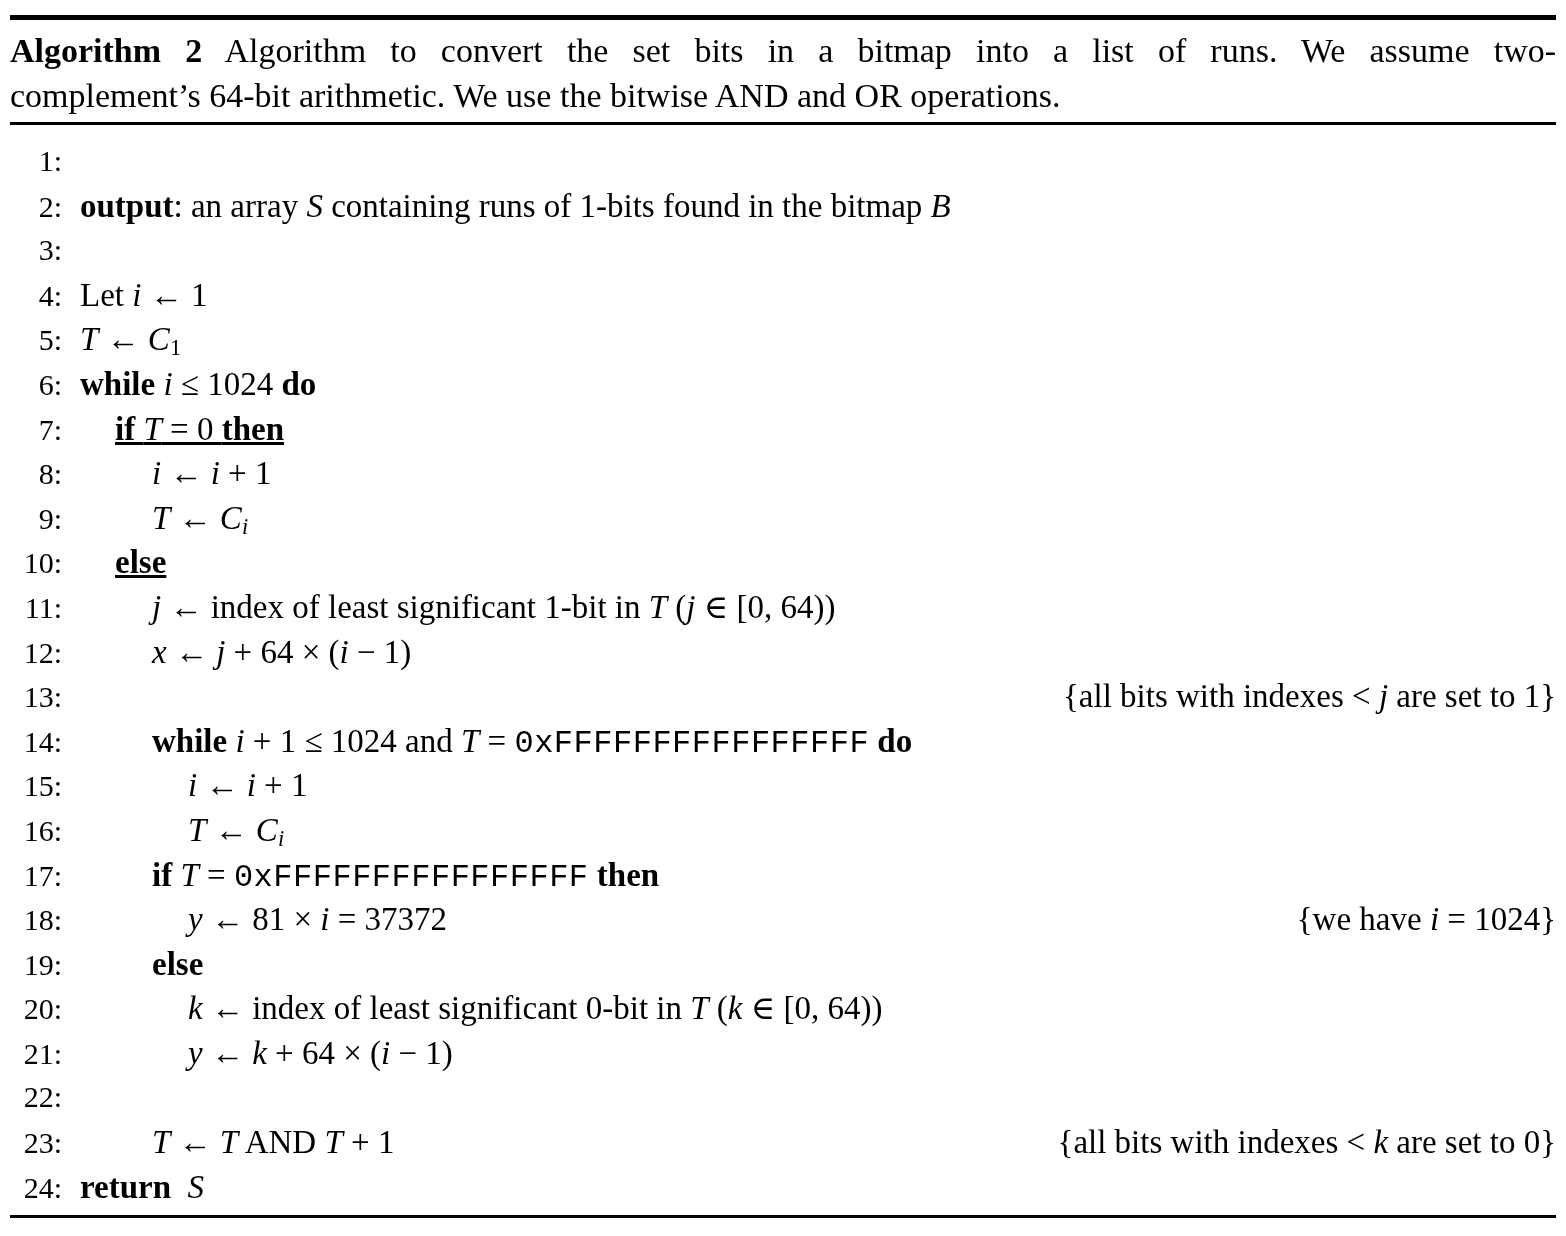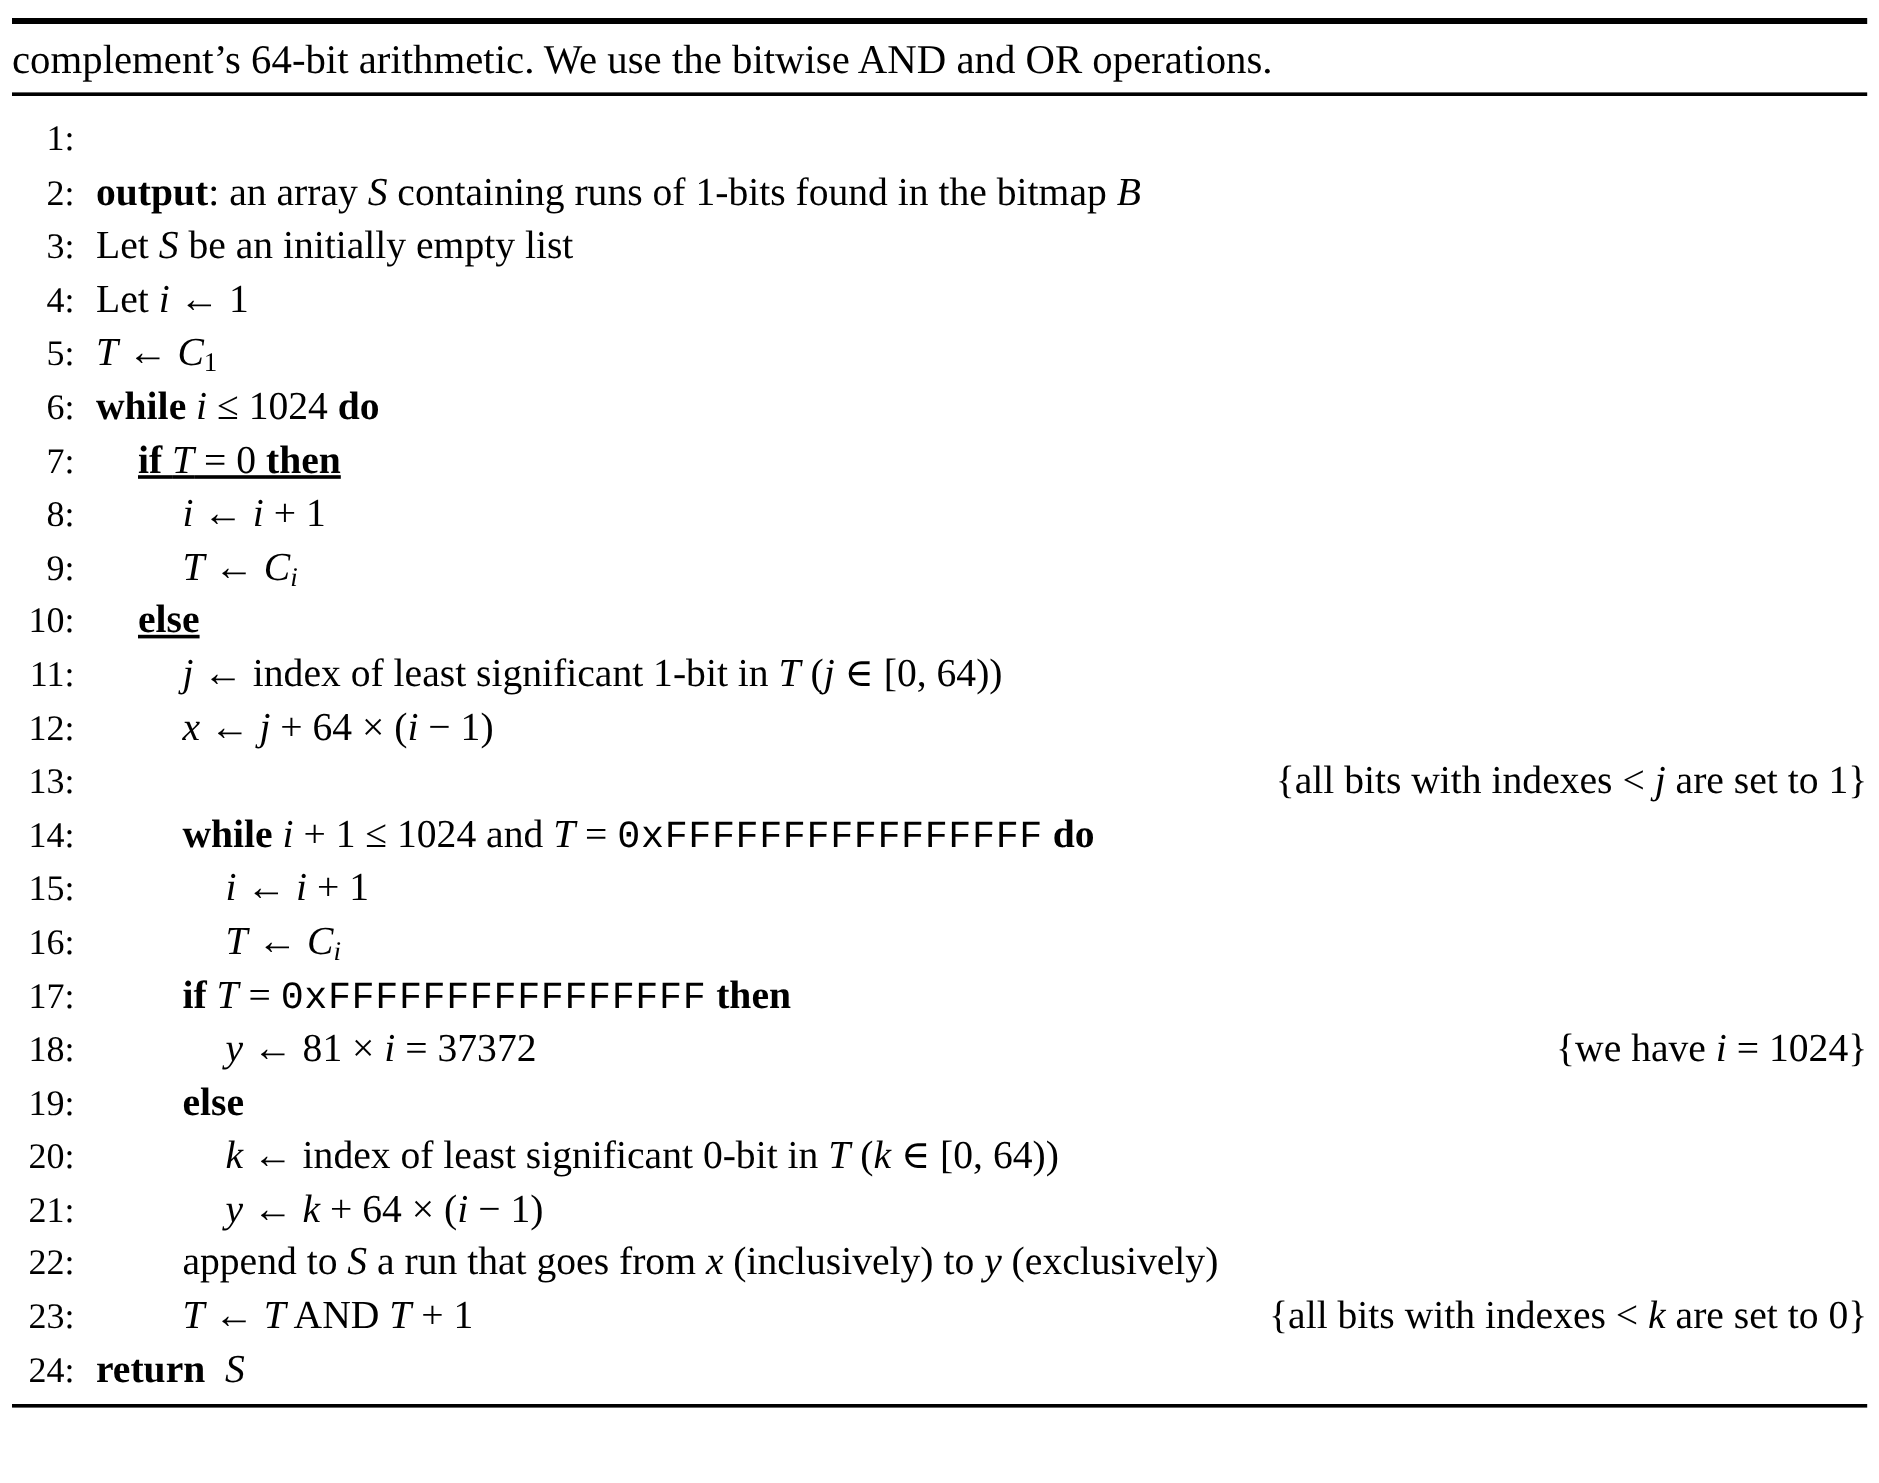--- a/index.html
+++ b/index.html
@@ -68,36 +68,36 @@
   .seg-sb { font-size: 0.68em; vertical-align: -0.22em; }
   .seg-si { font-size: 0.68em; vertical-align: -0.22em; font-style: italic; }
 </style>
 </head>
 <body>
 
 <div class="page">
   <div class="rule rule-top"></div>
 
   <div class="caption">
+    <div class="caption-line1"><span class="seg-b">Algorithm 2</span><span> Algorithm to convert the set bits in a bitmap into a list of runs. We assume two-</span></div>
     <div class="caption-line2">complement’s 64-bit arithmetic. We use the bitwise AND and OR operations.</div>
   </div>
 
   <div class="rule rule-mid"></div>
 
   <div class="algo-body" id="algo-body">
       <div class="algo-line">
         <span class="line-num">1:</span>
       </div>
       <div class="algo-line">
         <span class="line-num">2:</span>
         <span class="line-statement ind0"><span class="seg-b">output</span><span class="seg-r">: an array </span><span class="seg-i">S</span><span class="seg-r"> containing runs of 1-bits found in the bitmap </span><span class="seg-i">B</span></span>
       </div>
       <div class="algo-line">
         <span class="line-num">3:</span>
-        <span class="line-statement ind0"><span class="seg-r">Let </span><span class="seg-i">S</span><span class="seg-r"> be an initially empty list</span></span>
       </div>
       <div class="algo-line">
         <span class="line-num">4:</span>
         <span class="line-statement ind0"><span class="seg-r">Let </span><span class="seg-i">i</span><span class="seg-r"> ← 1</span></span>
       </div>
       <div class="algo-line">
         <span class="line-num">5:</span>
         <span class="line-statement ind0"><span class="seg-i">T</span><span class="seg-r"> ← </span><span class="seg-i">C</span><span class="seg-sb">1</span></span>
       </div>
       <div class="algo-line">
@@ -160,21 +160,20 @@
       <div class="algo-line">
         <span class="line-num">20:</span>
         <span class="line-statement ind3"><span class="seg-i">k</span><span class="seg-r"> ← index of least significant 0-bit in </span><span class="seg-i">T</span><span class="seg-r"> (</span><span class="seg-i">k</span><span class="seg-r"> ∈ [0, 64))</span></span>
       </div>
       <div class="algo-line">
         <span class="line-num">21:</span>
         <span class="line-statement ind3"><span class="seg-i">y</span><span class="seg-r"> ← </span><span class="seg-i">k</span><span class="seg-r"> + 64 × (</span><span class="seg-i">i</span><span class="seg-r"> − 1)</span></span>
       </div>
       <div class="algo-line">
         <span class="line-num">22:</span>
-        <span class="line-statement ind2"><span class="seg-r">append to </span><span class="seg-i">S</span><span class="seg-r"> a run that goes from </span><span class="seg-i">x</span><span class="seg-r"> (inclusively) to </span><span class="seg-i">y</span><span class="seg-r"> (exclusively)</span></span>
       </div>
       <div class="algo-line">
         <span class="line-num">23:</span>
         <span class="line-statement ind2"><span class="seg-i">T</span><span class="seg-r"> ← </span><span class="seg-i">T</span><span class="seg-r"> AND </span><span class="seg-i">T</span><span class="seg-r"> + 1</span></span>
         <span class="line-comment"><span class="seg-r">{all bits with indexes &lt; </span><span class="seg-i">k</span><span class="seg-r"> are set to 0}</span></span>
       </div>
       <div class="algo-line">
         <span class="line-num">24:</span>
         <span class="line-statement ind0"><span class="seg-b">return</span><span class="seg-r">  </span><span class="seg-i">S</span></span>
       </div>

